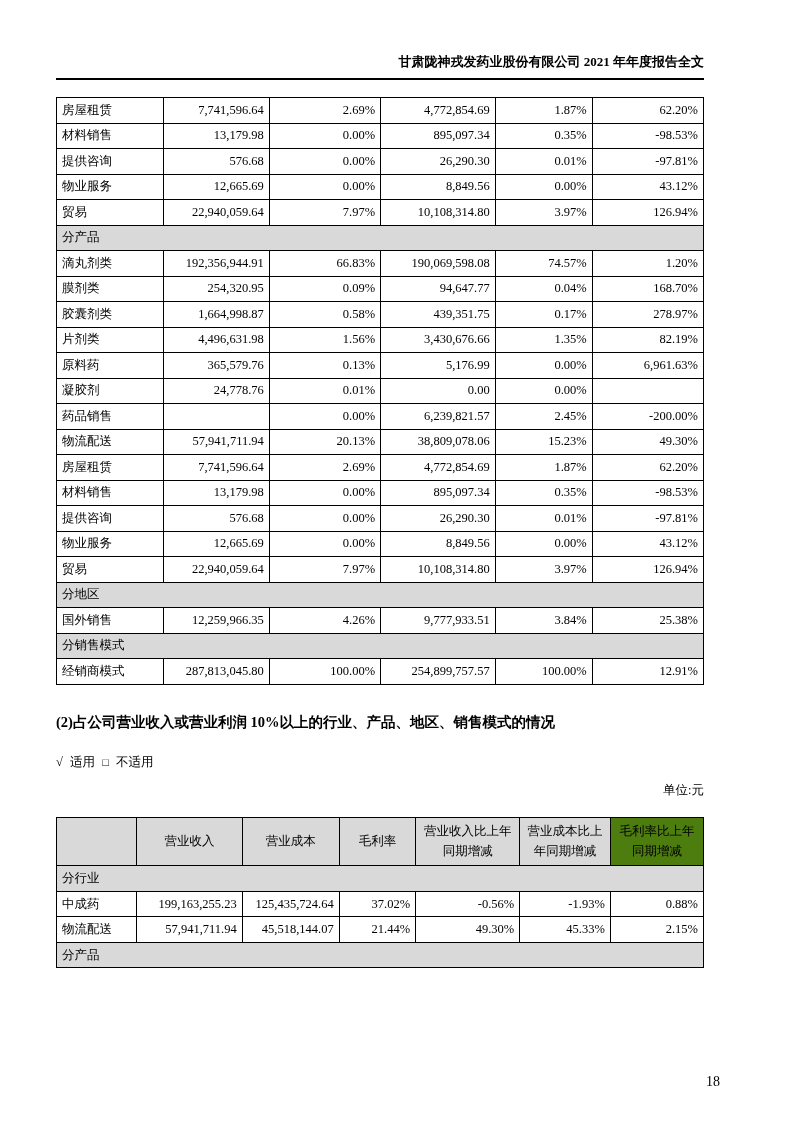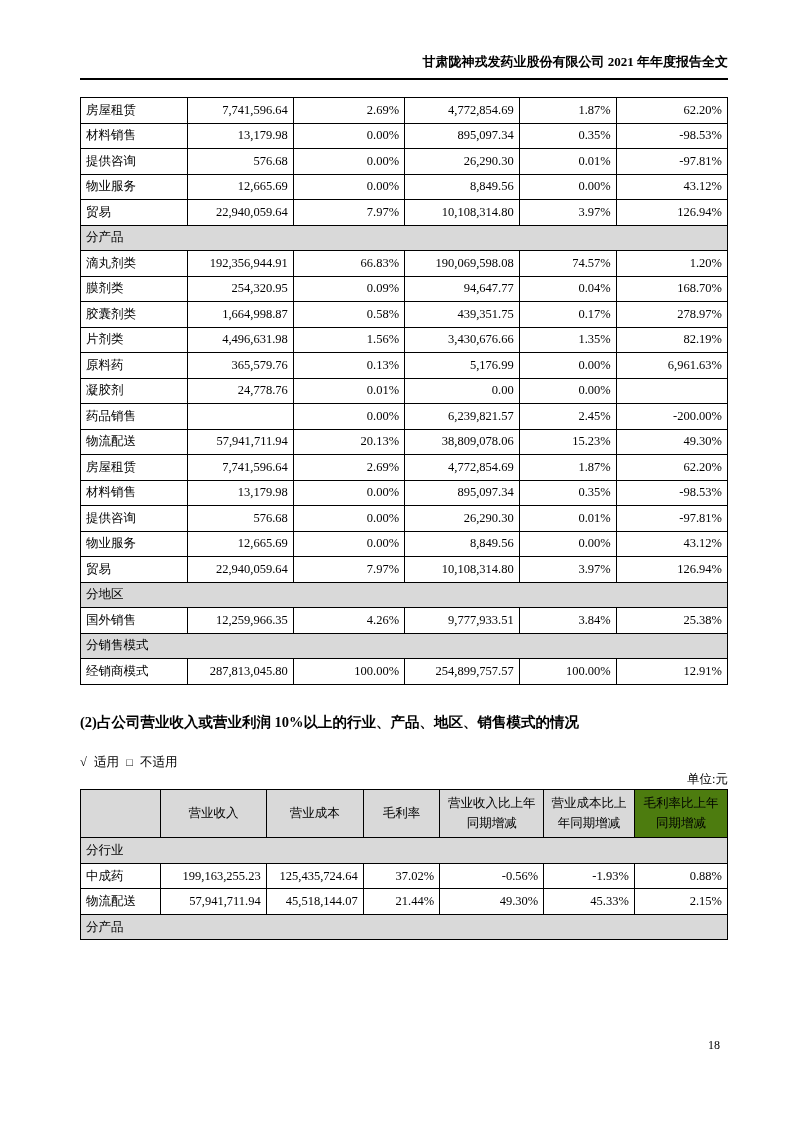--- a/index.html
+++ b/index.html
@@ -6,38 +6,38 @@
   body {
     width: 793px; height: 1122px;
     background: #ffffff;
     color: #000000;
     font-family: "Liberation Serif", "DejaVu Serif", serif;
     position: relative;
     overflow: hidden;
   }
   .content {
     position: absolute;
-    left: 80px; top: 0;
+    left: 56px; top: 0;
     width: 648px;
   }
   .doc-header {
     padding-top: 53px;
     padding-bottom: 7px;
     border-bottom: 2px solid #000;
     text-align: right;
     font-size: 13px;
     font-weight: bold;
   }
   table {
     border-collapse: collapse;
     width: 100%;
     table-layout: fixed;
   }
   #table1 { margin-top: 17px; padding-left: 8px; }
-  #table2 { margin-top: 1px; font-family: Liberation Serif, serif; }
+  #table2 { margin-top: 18px; font-family: Liberation Serif, serif; }
   td, th {
     border: 1px solid #000;
     font-size: 12.5px;
     padding: 1px 5px;
     height: 25.5px;
     box-sizing: border-box;
     vertical-align: middle;
     overflow: hidden;
     word-break: break-all;
   }
@@ -60,29 +60,30 @@
     font-weight: bold;
     line-height: 1.3;
   }
   .applicable-line {
     margin-top: 23px;
     font-size: 12.5px;
   }
   .applicable-line .box { font-size: 11px; }
   .applicable-line span { margin-right: 4px; }
   .unit-line {
+    margin-top: 11px;
     margin-bottom: 0;
     text-align: right;
     font-size: 12.5px;
   }
   .page-number {
     position: absolute;
-    top: 1038px;
+    top: 1074px;
     right: 73px;
-    font-size: 12px;
+    font-size: 14px;
   }
 </style>
 </head>
 <body>
 
 <div class="content">
 
   <div class="doc-header">
     <span>甘肃陇神戎发药业股份有限公司 2021 年年度报告全文</span>
   </div>

